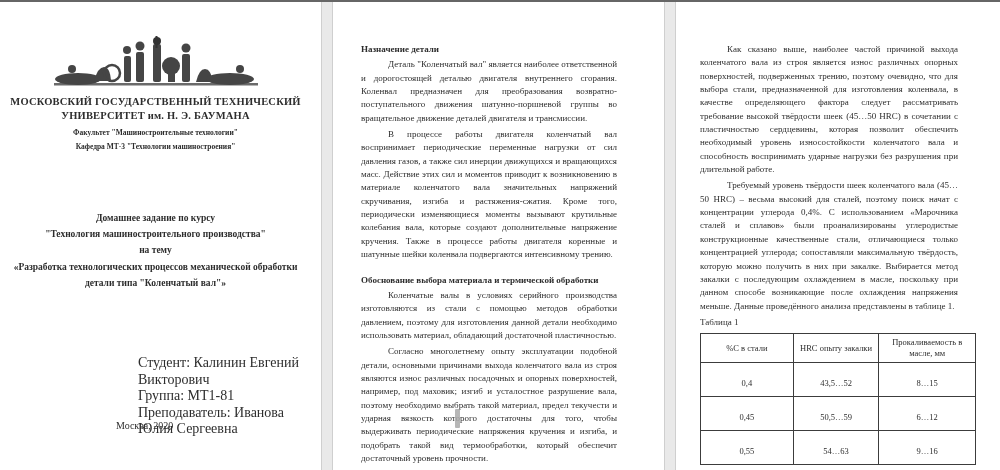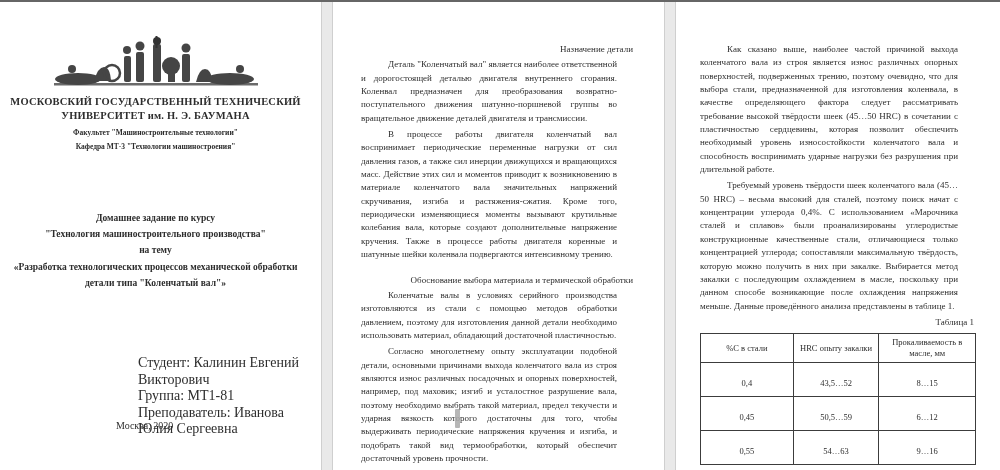--- a/index.html
+++ b/index.html
@@ -22,25 +22,25 @@
   .assignment{top:208px;font-size:9.5px;font-weight:bold;line-height:16.2px;}
   .student-block{position:absolute;left:148px;top:353px;font-size:14px;line-height:16.5px;text-align:left;}
   .city{position:absolute;left:126px;top:418px;font-size:10px;}
 
   
   .doc-text{position:absolute;top:41px;font-size:9px;line-height:13.35px;
             text-align:justify;}
   #page-2 .doc-text{left:28px;right:31px;}
   #page-3 .doc-text{left:24px;right:33px;}
   .doc-text p{margin:0 16px 3px 0;text-indent:27px;}
-  .doc-heading{font-weight:normal;text-align:right;margin:0 0 2px 0;}
+  .doc-heading{font-weight:bold;text-align:left;margin:0 0 2px 0;}
   .doc-heading.second{margin-top:12px;}
 
   
-  .tbl-caption{text-align:right;margin:2px 0 4px 0;font-size:9px;}
+  .tbl-caption{margin:2px 0 4px 0;font-size:9px;}
   table.data{border-collapse:collapse;width:276px;table-layout:fixed;}
   table.data td,table.data th{border:1px solid #3c3c3c;font-size:8.5px;font-weight:normal;
             text-align:center;vertical-align:middle;padding:2px 3px;line-height:11px;}
   td.tbl-title{height:22px;}
   tr.hdr th{height:24px;}
   tr.datarow td{height:16px;vertical-align:top;padding-top:15px;}
   col.c1{width:33.7%;} col.c2{width:31.2%;} col.c3{width:35.1%;}
 
   
   .ibeam{position:absolute;left:455px;top:409px;width:5px;height:19px;

